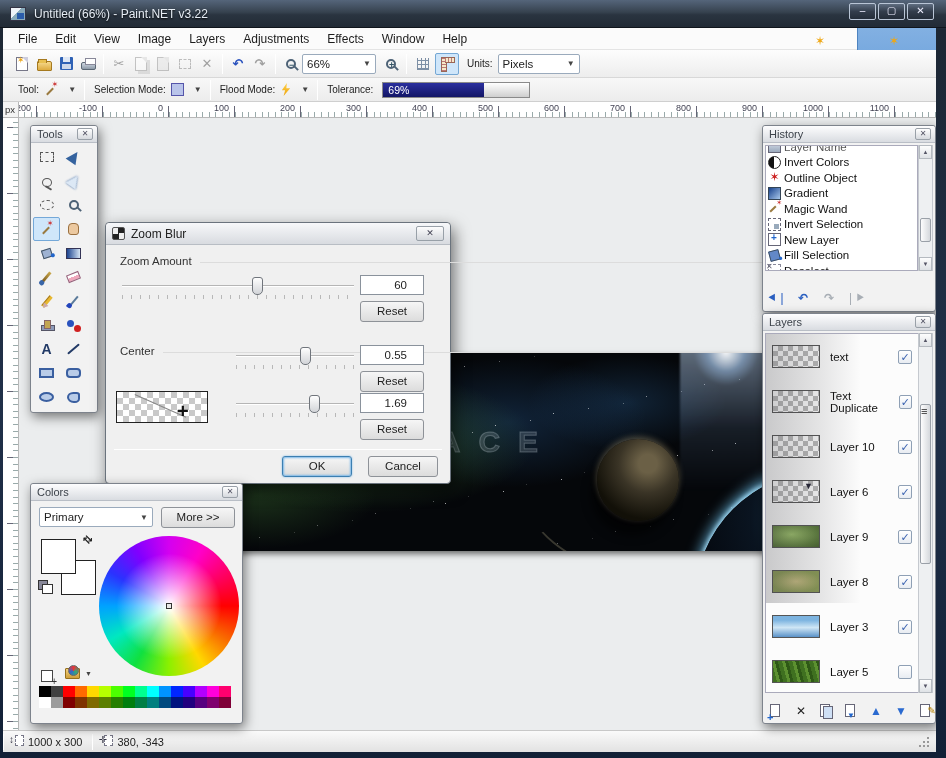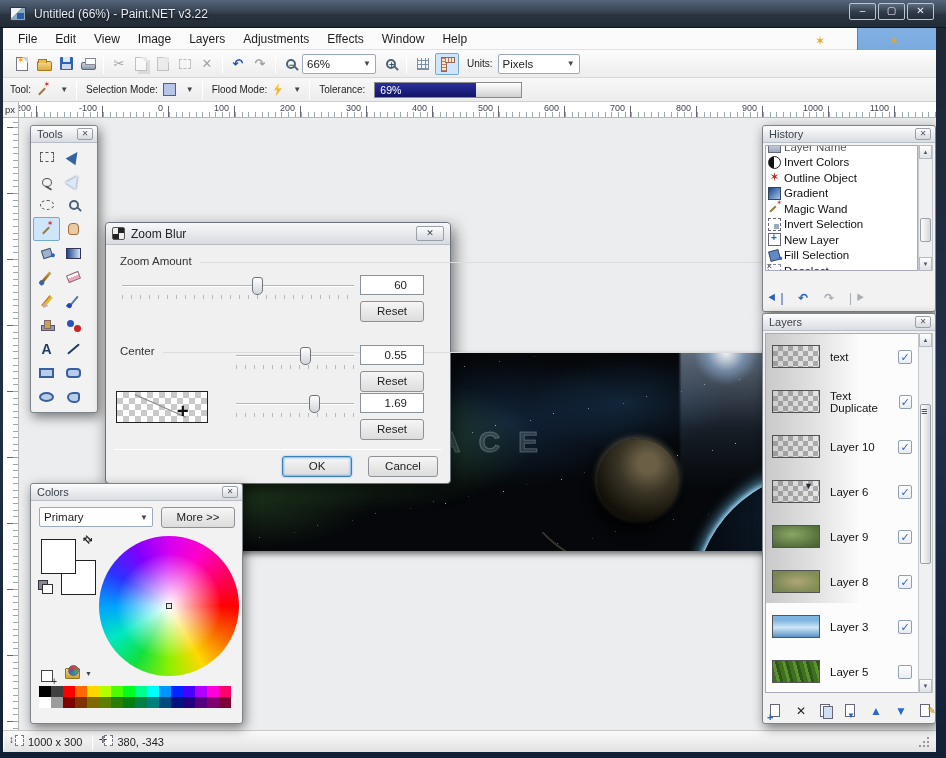--- a/index.html
+++ b/index.html
@@ -15,21 +15,21 @@
   #title-text{color:#e6edf5;font-size:12px;text-shadow:0 1px 2px #000;}
   .winbtn{width:27px;height:17px;margin-left:2px;border:1px solid #b9c5d6;border-radius:2px;
     background:linear-gradient(180deg,#5f6d80,#333d4c 50%,#242d39);color:#eef;font-size:10px;line-height:14px;text-align:center;}
   #winbtns{position:absolute;right:12px;top:3px;display:flex;}
   .app{position:absolute;left:3px;top:28px;width:933px;height:724px;background:#fff;overflow:hidden;}
   
   #menubar{position:absolute;left:0;top:0;width:100%;height:22px;background:#fbfbfb;border-bottom:1px solid #e4e4e4;display:flex;align-items:center;padding-left:6px;}
   .menu-item{padding:3px 9px;font-size:12px;color:#1c1c1c;}
   
   #toolbar1{position:absolute;left:0;top:22px;width:100%;height:28px;background:linear-gradient(180deg,#fdfdfd,#ededed);border-bottom:1px solid #d8d8d8;display:flex;align-items:center;padding-left:8px;}
-  #toolbar2{position:absolute;left:0;top:50px;width:100%;height:24px;background:linear-gradient(180deg,#f8f8f8,#ececec);border-bottom:1px solid #cfcfcf;display:flex;align-items:center;padding-left:2px;}
+  #toolbar2{position:absolute;left:0;top:50px;width:100%;height:24px;background:linear-gradient(180deg,#f8f8f8,#ececec);border-bottom:1px solid #cfcfcf;display:flex;align-items:center;padding-left:10px;}
   .tb{width:22px;height:22px;display:flex;align-items:center;justify-content:center;position:relative;}
   .vsep{width:1px;height:20px;background:#d4d4d4;margin:0 4px;border-right:1px solid #fff;}
   .dis{opacity:.4;filter:grayscale(1);}
   .combo{background:#fff;border:1px solid #9aaabc;border-radius:2px;height:20px;display:flex;align-items:center;padding:0 4px;font-size:11.5px;}
   .caret{margin-left:auto;color:#444;font-size:8px;padding-left:6px;}
   .lbl{font-size:10px;color:#1c1c1c;margin:0 5px;}
   
   .ic-page{width:12px;height:14px;background:#fff;border:1px solid #778;position:relative;}
   .ic-page:after{content:"";position:absolute;right:-1px;top:-1px;border:3px solid #ccd;border-left-color:transparent;border-bottom-color:transparent;}
   .ic-star{position:absolute;left:0;top:-3px;color:#eba312;font-size:9px;}

